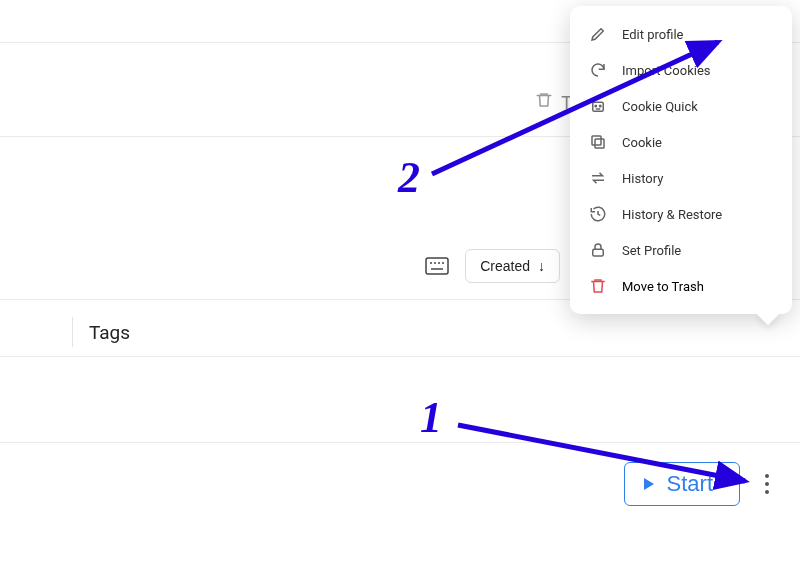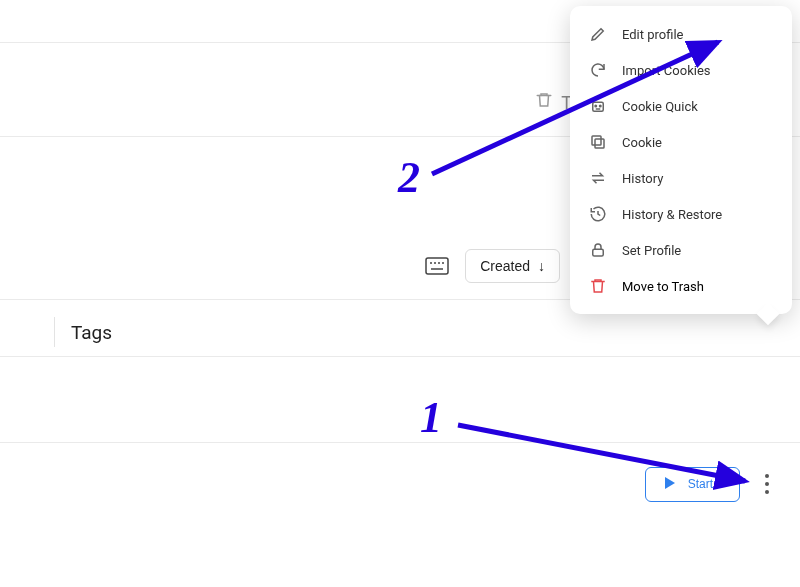--- a/index.html
+++ b/index.html
@@ -17,26 +17,26 @@
   .toolbar { position:absolute; top:80px; left:0; right:0; height:44px; display:flex; align-items:center; justify-content:flex-end; padding-right: 30px; gap: 14px; }
   .trash-btn { display:flex; align-items:center; gap:8px; color:#888; font-size:18px; padding:6px 10px; cursor:pointer; }
   .quick-profile-btn { border:1.5px solid #2f80ed; color:#2f80ed; background:#fff; border-radius:6px; font-size:18px; padding:8px 18px; cursor:pointer; }
 
   
   .filter-row { position:absolute; top:244px; left:0; right:0; height:44px; display:flex; align-items:center; justify-content:flex-end; padding-right:240px; gap:16px; }
   .kbd-icon-box { display:inline-flex; align-items:center; justify-content:center; }
   .created-btn { border:1px solid #dcdcdc; background:#fff; border-radius:6px; font-size:14px; padding:8px 14px; display:flex; align-items:center; gap:8px; cursor:pointer; color:#222; }
 
   
-  .tags-row { position:absolute; top:316px; left:54px; right:0; height:32px; display:flex; align-items:center; font-size:19px; }
+  .tags-row { position:absolute; top:316px; left:72px; right:0; height:32px; display:flex; align-items:center; font-size:19px; }
   .tags-row .vline { width:1px; height:30px; background:#e3e3e3; margin-right:16px; }
 
   
   .start-row { position:absolute; top:462px; left:0; right:0; height:44px; display:flex; align-items:center; justify-content:flex-end; padding-right:16px; gap:10px; }
-  .start-btn { border:1.5px solid #2f80ed; color:#2f80ed; background:#fff; border-radius:6px; font-size:12px; padding:8px 26px 8px 18px; display:flex; align-items:center; gap:12px; cursor:pointer; }
+  .start-btn { border:1.5px solid #2f80ed; color:#2f80ed; background:#fff; border-radius:6px; font-size:22px; padding:8px 26px 8px 18px; display:flex; align-items:center; gap:12px; cursor:pointer; }
   .kebab-btn { width:34px; height:40px; display:flex; flex-direction:column; align-items:center; justify-content:center; gap:4px; cursor:pointer; border-radius:6px; }
   .kebab-btn .dot { width:4px; height:4px; background:#555; border-radius:50%; }
 
   
   .menu { position:absolute; top:6px; right:8px; width:222px; background:#fff; border-radius:10px; box-shadow:0 6px 24px rgba(0,0,0,0.18); padding:10px 0; z-index:50; }
   .menu-item { display:flex; align-items:center; gap:14px; padding:9px 18px; font-size:13px; color:#333; cursor:pointer; }
   .menu-item.danger { color:#000000; }
   .menu-item.danger .mi-icon svg { stroke:#e5484d; }
   .menu-item .mi-icon { width:20px; display:flex; align-items:center; justify-content:center; color:#666; }
   .menu-item .mi-icon svg { stroke:#666; }

